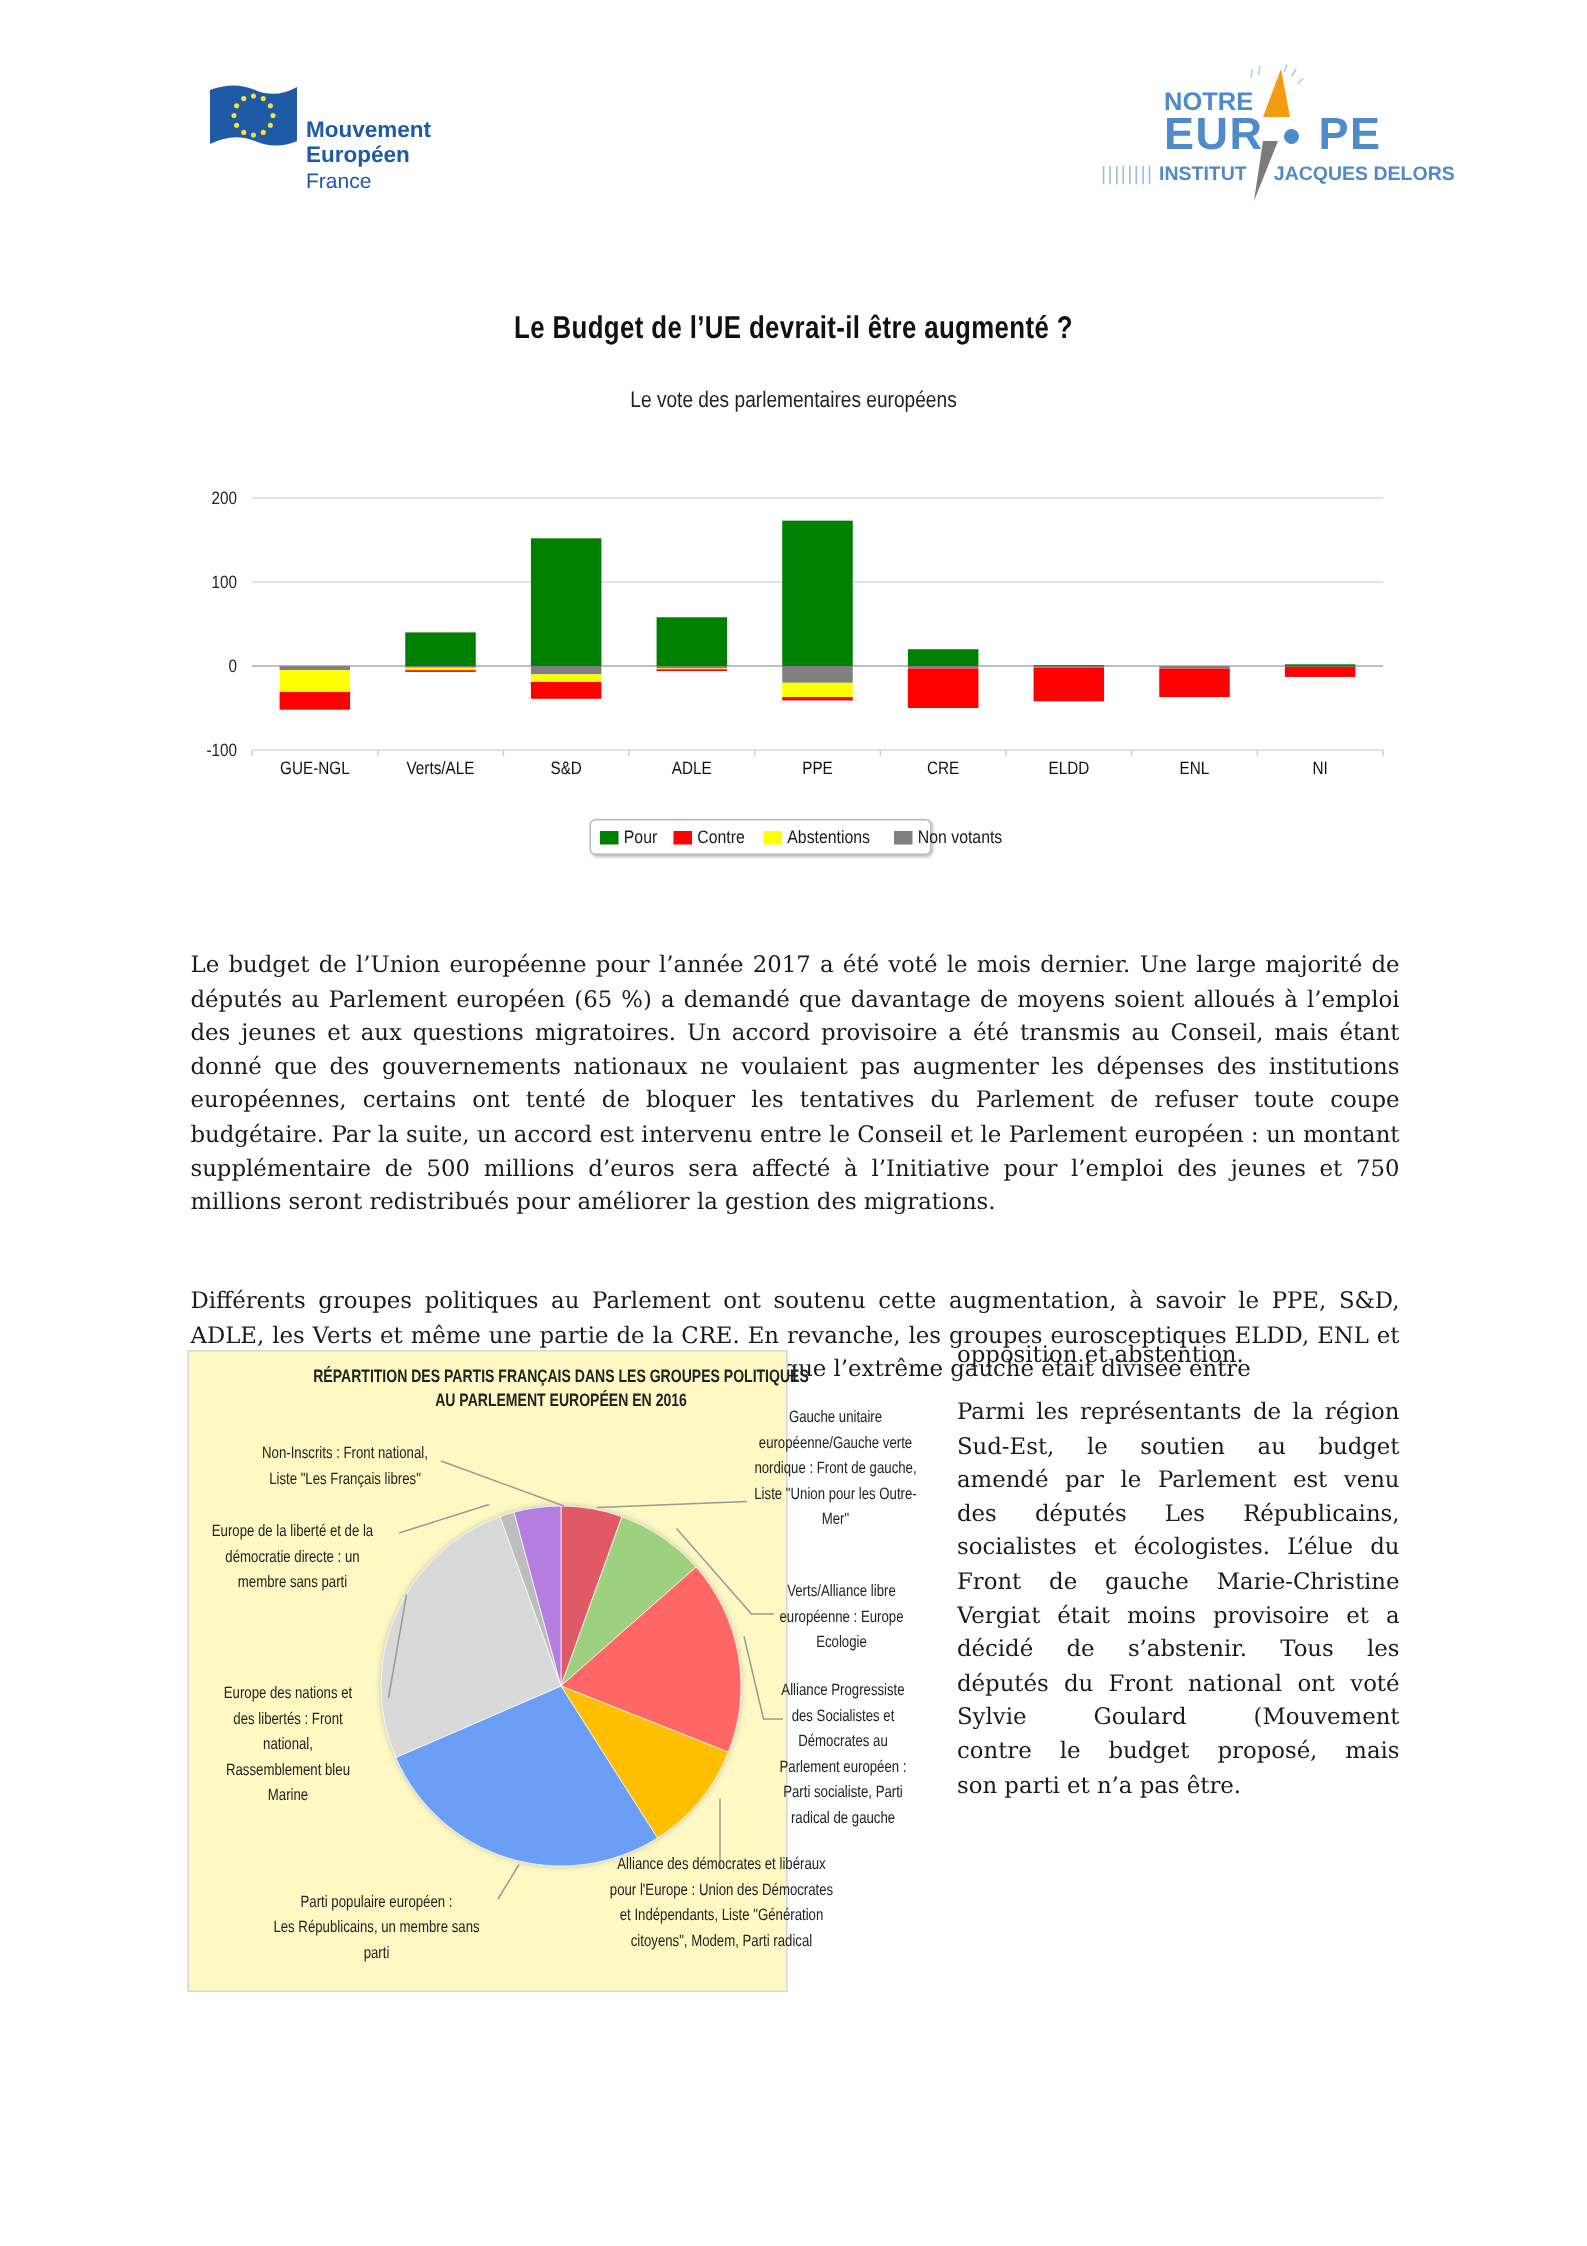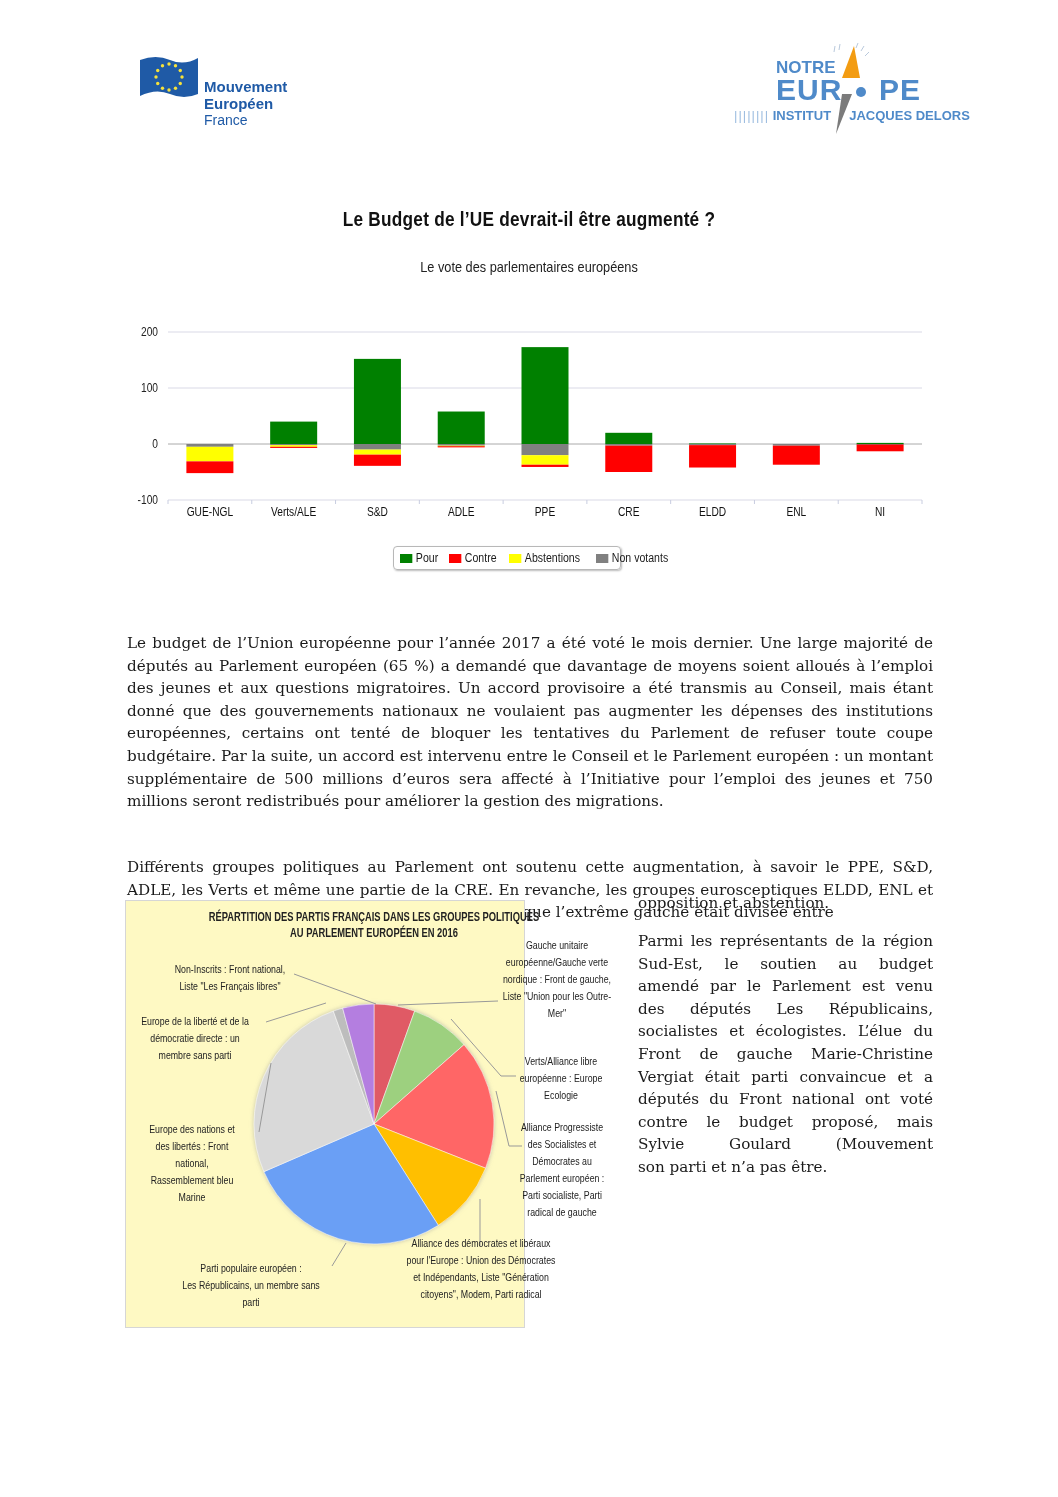--- a/index.html
+++ b/index.html
@@ -169,24 +169,25 @@
 <div class="abs para p2">Différents groupes politiques au Parlement ont soutenu cette augmentation, à savoir le PPE, S&amp;D, ADLE, les Verts et même une partie de la CRE. En revanche, les groupes eurosceptiques ELDD, ENL et la plupart des députés CRE ont voté contre, tandis que l’extrême gauche était divisée entre</div>
 <div class="abs para p2b">opposition et abstention.</div>
 
 <div class="abs para p3" id="p3">
     <span class="line">Parmi les représentants de la région</span>
     <span class="line">Sud-Est, le soutien au budget</span>
     <span class="line">amendé par le Parlement est venu</span>
     <span class="line">des députés Les Républicains,</span>
     <span class="line">socialistes et écologistes. L’élue du</span>
     <span class="line">Front de gauche Marie-Christine</span>
-    <span class="line">Vergiat était parti convaincue et a</span>
+    <span class="line">Vergiat était moins provisoire et a</span>
+    <span class="line">décidé de s’abstenir. Tous les</span>
     <span class="line">députés du Front national ont voté</span>
+    <span class="line">Sylvie Goulard (Mouvement</span>
     <span class="line">contre le budget proposé, mais</span>
-    <span class="line">Sylvie Goulard (Mouvement</span>
     <span class="line last">son parti et n’a pas être.</span>
   </div>
 
 <div class="abs pie-box">
   <div class="pie-title">
     <div>RÉPARTITION DES PARTIS FRANÇAIS DANS LES GROUPES POLITIQUES</div>
     <div>AU PARLEMENT EUROPÉEN EN 2016</div>
   </div>
   <svg id="pie-svg" style="position:absolute;left:0;top:0" width="496" height="428">
       <defs>

